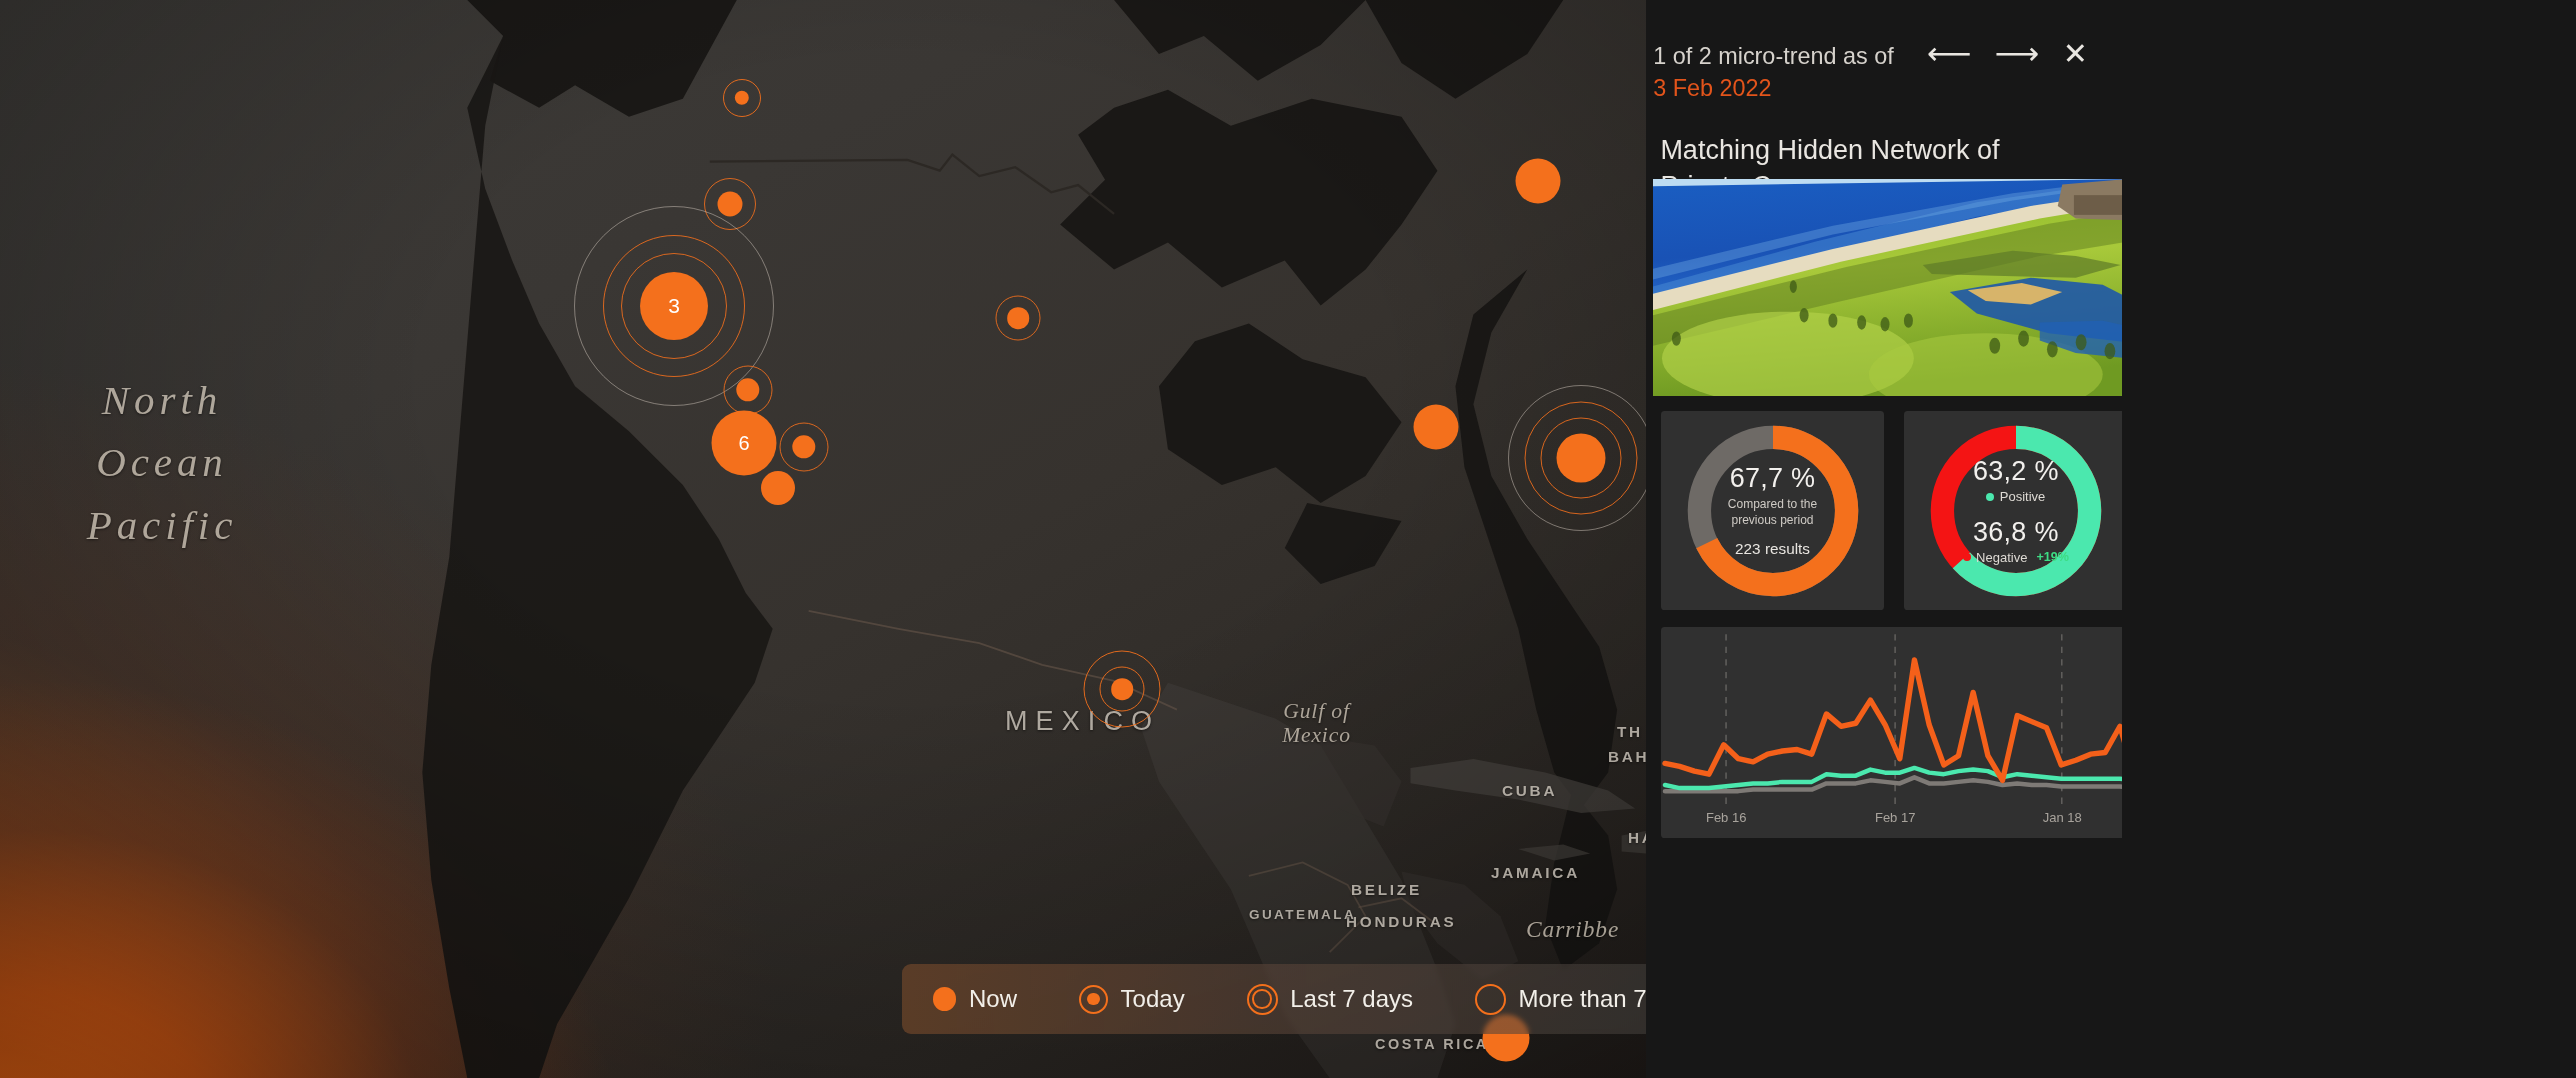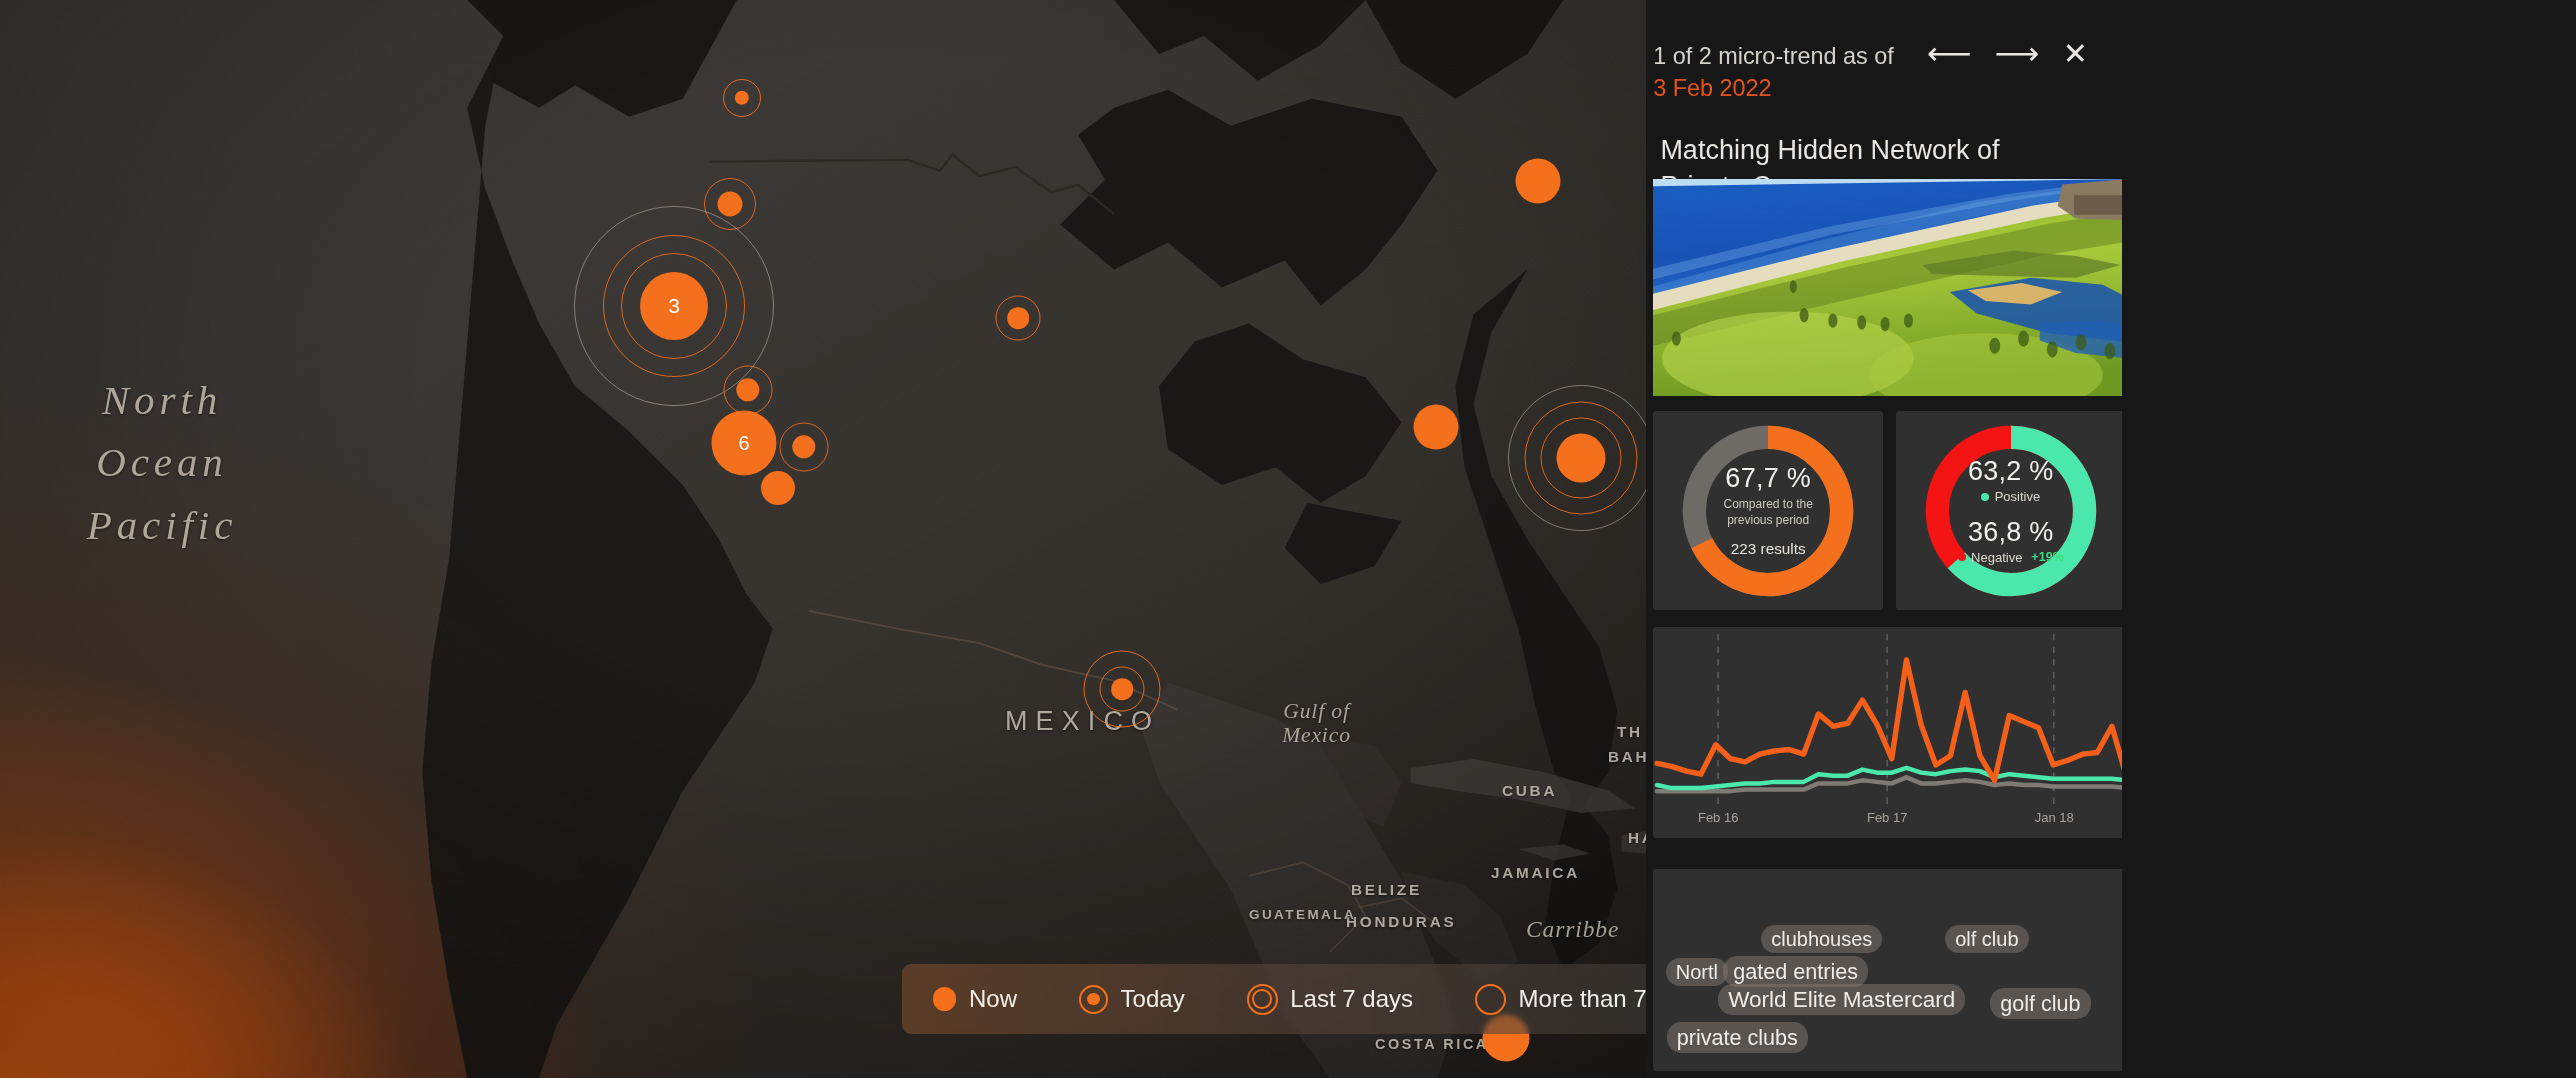--- a/index.html
+++ b/index.html
@@ -59,21 +59,21 @@
   .subhead .date{color:#e2541b;display:block;}
   .navbtns{position:absolute;left:281px;top:38px;display:flex;align-items:center;gap:23.4px;}
   .navbtn{color:#e9e6e1;font-size:31px;line-height:1;cursor:pointer;user-select:none;}
   .navbtn.x{font-size:30px;}
   .title{color:#e9e6e1;font-size:27px;line-height:1.35;margin:27px 0 0 7.2px;max-width:422px;}
 
   .photo{position:absolute;left:7.2px;top:179px;width:474px;height:217px;overflow:hidden;background:#0d2a5e;}
   .photo svg{display:block;width:100%;height:100%;}
 
   .cards{position:absolute;left:7.2px;top:411px;width:474px;display:flex;gap:12.6px;}
-  .card{background:#303030;border-radius:3.6px;}
+  .card{background:#303030;border-radius:3.6px;margin-left:8px;}
   .card.half{width:230px;height:199px;position:relative;}
   .donut-wrap{position:absolute;left:50%;top:50%;transform:translate(-50%,-50%);
     width:184px;height:184px;}
   .donut-center{position:absolute;inset:0;display:flex;flex-direction:column;
     align-items:center;justify-content:center;text-align:center;}
   .pct-big{color:#f2f0ed;font-size:27px;letter-spacing:.01em;}
   .pct-sub{color:#cfcbc5;font-size:12px;line-height:1.28;margin-top:3.6px;}
   .pct-res{color:#e8e5e0;font-size:15.3px;margin-top:12.6px;}
   .senti-row{display:flex;align-items:center;gap:5.4px;justify-content:center;margin-top:1.8px;}
   .senti-row .bullet{width:8px;height:8px;border-radius:50%;display:inline-block;}
@@ -354,29 +354,18 @@
             <path d="M4.0,176.0 L20.3,179.4 L36.7,179.4 L53.0,179.4 L69.4,177.7 L85.7,176.0 L102.1,174.2 L118.4,174.2 L134.8,172.5 L151.1,172.5 L167.4,172.5 L183.8,163.9 L200.1,165.6 L216.5,165.6 L232.8,158.8 L249.2,162.2 L265.5,162.2 L281.8,157.0 L298.2,162.2 L314.5,163.9 L330.9,160.5 L347.2,158.8 L363.6,160.5 L379.9,167.4 L396.3,163.9 L412.6,165.6 L428.9,167.4 L445.3,169.1 L461.6,169.1 L478.0,169.1 L494.3,169.1 L510.7,169.1 L527.0,170.8" fill="none" stroke="#4BE8AE" stroke-width="5" stroke-linejoin="round" stroke-linecap="round"></path>
             <path d="M4.0,151.9 L20.3,155.3 L36.7,160.5 L53.0,163.9 L69.4,131.2 L85.7,146.7 L102.1,150.2 L118.4,141.6 L134.8,138.1 L151.1,136.4 L167.4,141.6 L183.8,96.8 L200.1,110.6 L216.5,107.2 L232.8,81.4 L249.2,108.9 L265.5,146.7 L281.8,36.6 L298.2,108.9 L314.5,153.6 L330.9,143.3 L347.2,72.8 L363.6,143.3 L379.9,170.8 L396.3,98.6 L412.6,105.4 L428.9,112.3 L445.3,153.6 L461.6,148.4 L478.0,141.6 L494.3,139.8 L510.7,110.6 L527.0,167.4" fill="none" stroke="#F4601A" stroke-width="6" stroke-linejoin="round" stroke-linecap="round"></path>
           </svg>
         <div id="xticks">
             <div class="xtick" style="left: 65px;">Feb 16</div>
             <div class="xtick" style="left: 234px;">Feb 17</div>
             <div class="xtick" style="left: 401px;">Jan 18</div>
           </div>
       </div>
 
-      <div class="card cloud">
-        <div id="cloud">
-            <div class="tag" style="left: 108px; top: 56px; font-size: 20px;">clubhouses</div>
-            <div class="tag" style="left: 292px; top: 56px; font-size: 20px;">olf club</div>
-            <div class="tag" style="left: 12.6px; top: 89px; font-size: 20px;">Nortl</div>
-            <div class="tag" style="left: 70px; top: 87px; font-size: 21.6px;">gated entries</div>
-            <div class="tag" style="left: 65px; top: 115px; font-size: 22.5px;">World Elite Mastercard</div>
-            <div class="tag" style="left: 337px; top: 119px; font-size: 21.6px;">golf club</div>
-            <div class="tag" style="left: 13.5px; top: 153px; font-size: 21.6px;">private clubs</div>
-          </div>
-      </div>
 
     </div>
     <div class="panel-rest"></div>
   </div>
 </div>
 
 
 </body></html>

